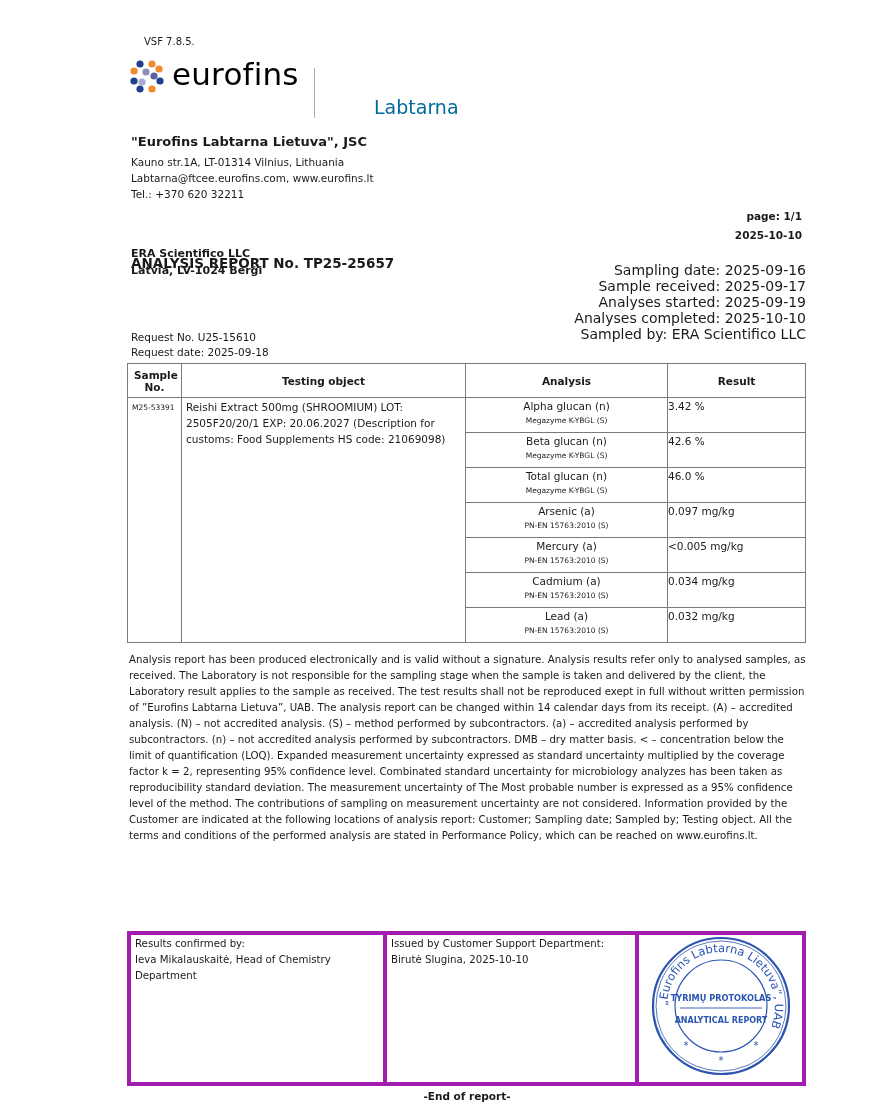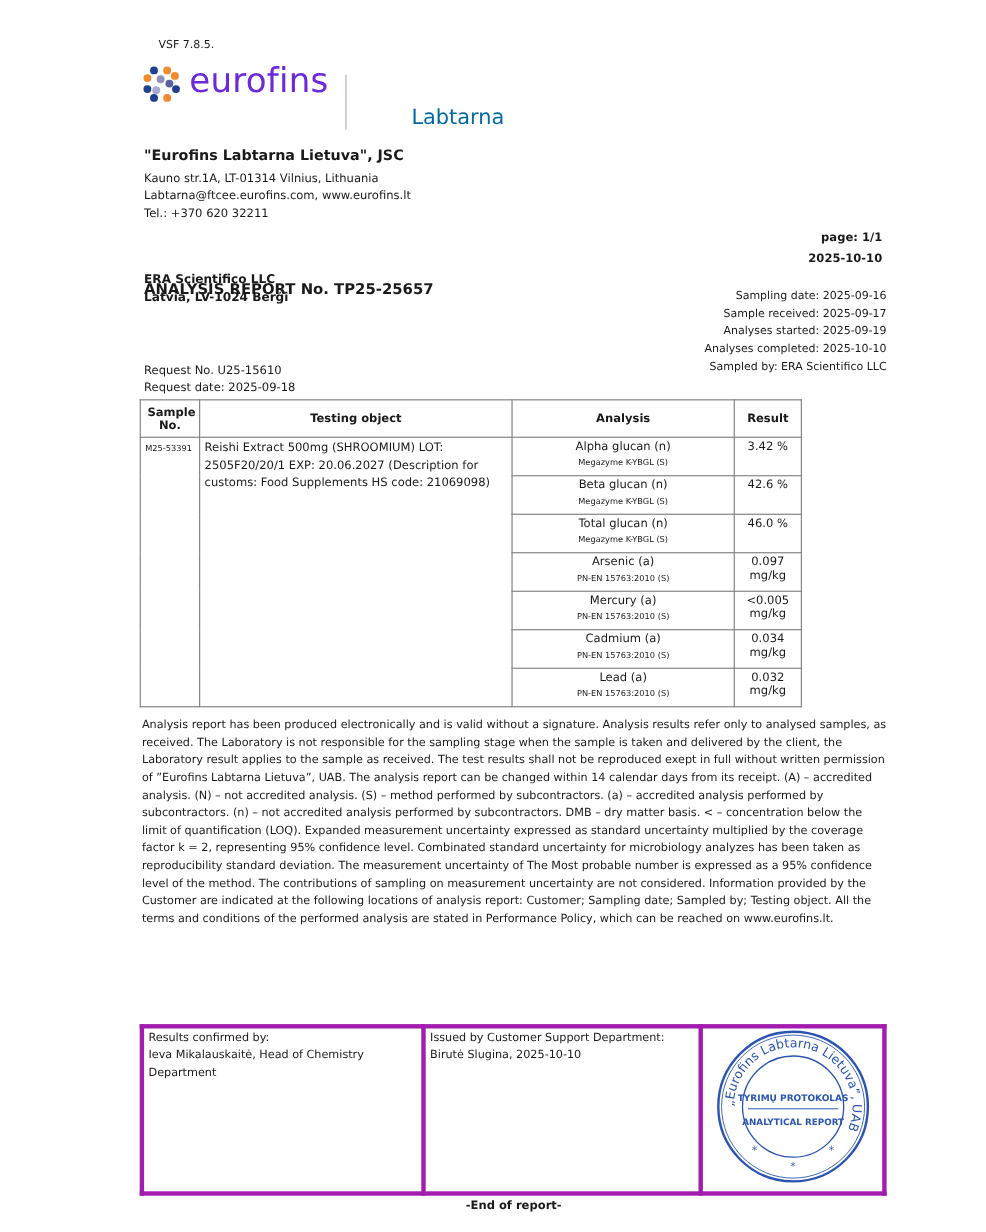--- a/index.html
+++ b/index.html
@@ -1,42 +1,42 @@
 <!DOCTYPE html>
 <html><head>
 <meta charset="utf-8">
 <style>
   html, body { margin: 0; padding: 0; background: #ffffff; }
   body { width: 896px; height: 1120px; position: relative; overflow: hidden;
          font-family: "DejaVu Sans", sans-serif; color: #1a1a1a; }
   .abs { position: absolute; }
   .version { left: 130px; top: 36px; font-size: 10px; margin-left: 14px; }
-  .logo-word { left: 172px; top: 56px; font-size: 31px; color: #6d28d9; letter-spacing: 0.2px; font-family: "DejaVu Sans", sans-serif; }
+  .logo-word { left: 172px; top: 56px; font-size: 31px; color: #000000; letter-spacing: 0.2px; font-family: "DejaVu Sans", sans-serif; }
   .logo-divider { left: 314px; top: 68px; width: 1px; height: 50px; background: #a9aac8; }
   .logo-labtarna { left: 330px; top: 96px; font-size: 19px; color: #0369a1; margin-left: 44px; }
   .company-name { left: 131px; top: 134px; font-size: 13px; font-weight: bold; }
   .company-line { left: 131px; font-size: 10.5px; line-height: 16px; }
   .page-info { right: 94px; top: 207px; text-align: right; font-size: 10.5px; font-weight: bold; line-height: 19px; }
   .report-title { left: 131px; top: 227px; font-size: 13.5px; font-weight: bold; margin-top: 28px; }
   .customer { left: 131px; top: 245px; font-size: 11px; font-weight: bold; line-height: 17px; }
-  .dates { right: 90px; top: 262px; text-align: right; font-size: 10px; line-height: 16px; }
+  .dates { right: 90px; top: 262px; text-align: right; font-size: 14px; line-height: 16px; }
   .request { left: 131px; top: 330px; font-size: 10.5px; line-height: 15px; }
-  table.results { position: absolute; left: 127px; top: 363px; width: 602px; border-collapse: collapse; table-layout: fixed; }
+  table.results { position: absolute; left: 127px; top: 363px; width: 679px; border-collapse: collapse; table-layout: fixed; }
   table.results td, table.results th { border: 1px solid #7a7a7a; padding: 0; vertical-align: top; }
   table.results th { font-size: 10.5px; font-weight: bold; text-align: center; vertical-align: middle; height: 33px; }
   .col-sample { width: 54px; }
   .col-object { width: 284px; }
   .col-analysis { width: 202px; }
   .col-result { width: auto; }
   .sample-no { font-size: 7.5px; padding: 5px 0 0 4px !important; margin-top: 35px; }
   .testing-object { font-size: 10.5px; line-height: 16px; padding: 1px 4px 0 4px !important; }
   td.analysis { text-align: center; height: 34px; }
   .an-name { font-size: 10.5px; line-height: 14px; display: block; margin-top: 1px; }
   .an-method { font-size: 7.5px; display: block; margin-top: 3px; }
-  td.result { text-align: center; font-size: 10.5px; padding-top: 2px !important; }
+  td.result { text-align: left; font-size: 10.5px; padding-top: 2px !important; }
   .disclaimer { left: 129px; top: 652px; width: 680px; font-size: 10.2px; line-height: 16px; }
   table.sign { position: absolute; left: 127px; top: 931px; width: 679px; height: 150px; border-collapse: collapse; table-layout: fixed; }
   table.sign td { border: 4px solid #a21caf; vertical-align: top; font-size: 10.2px; line-height: 16px; padding: 1px 4px; }
   .sign-c1 { width: 256px; }
   .sign-c2 { width: 252px; }
   .stamp-cell { text-align: center; vertical-align: middle !important; padding: 0 !important; }
   .end { left: 0; width: 934px; top: 1090px; text-align: center; font-size: 10.5px; font-weight: bold; }
 </style>
 </head>
 <body>

